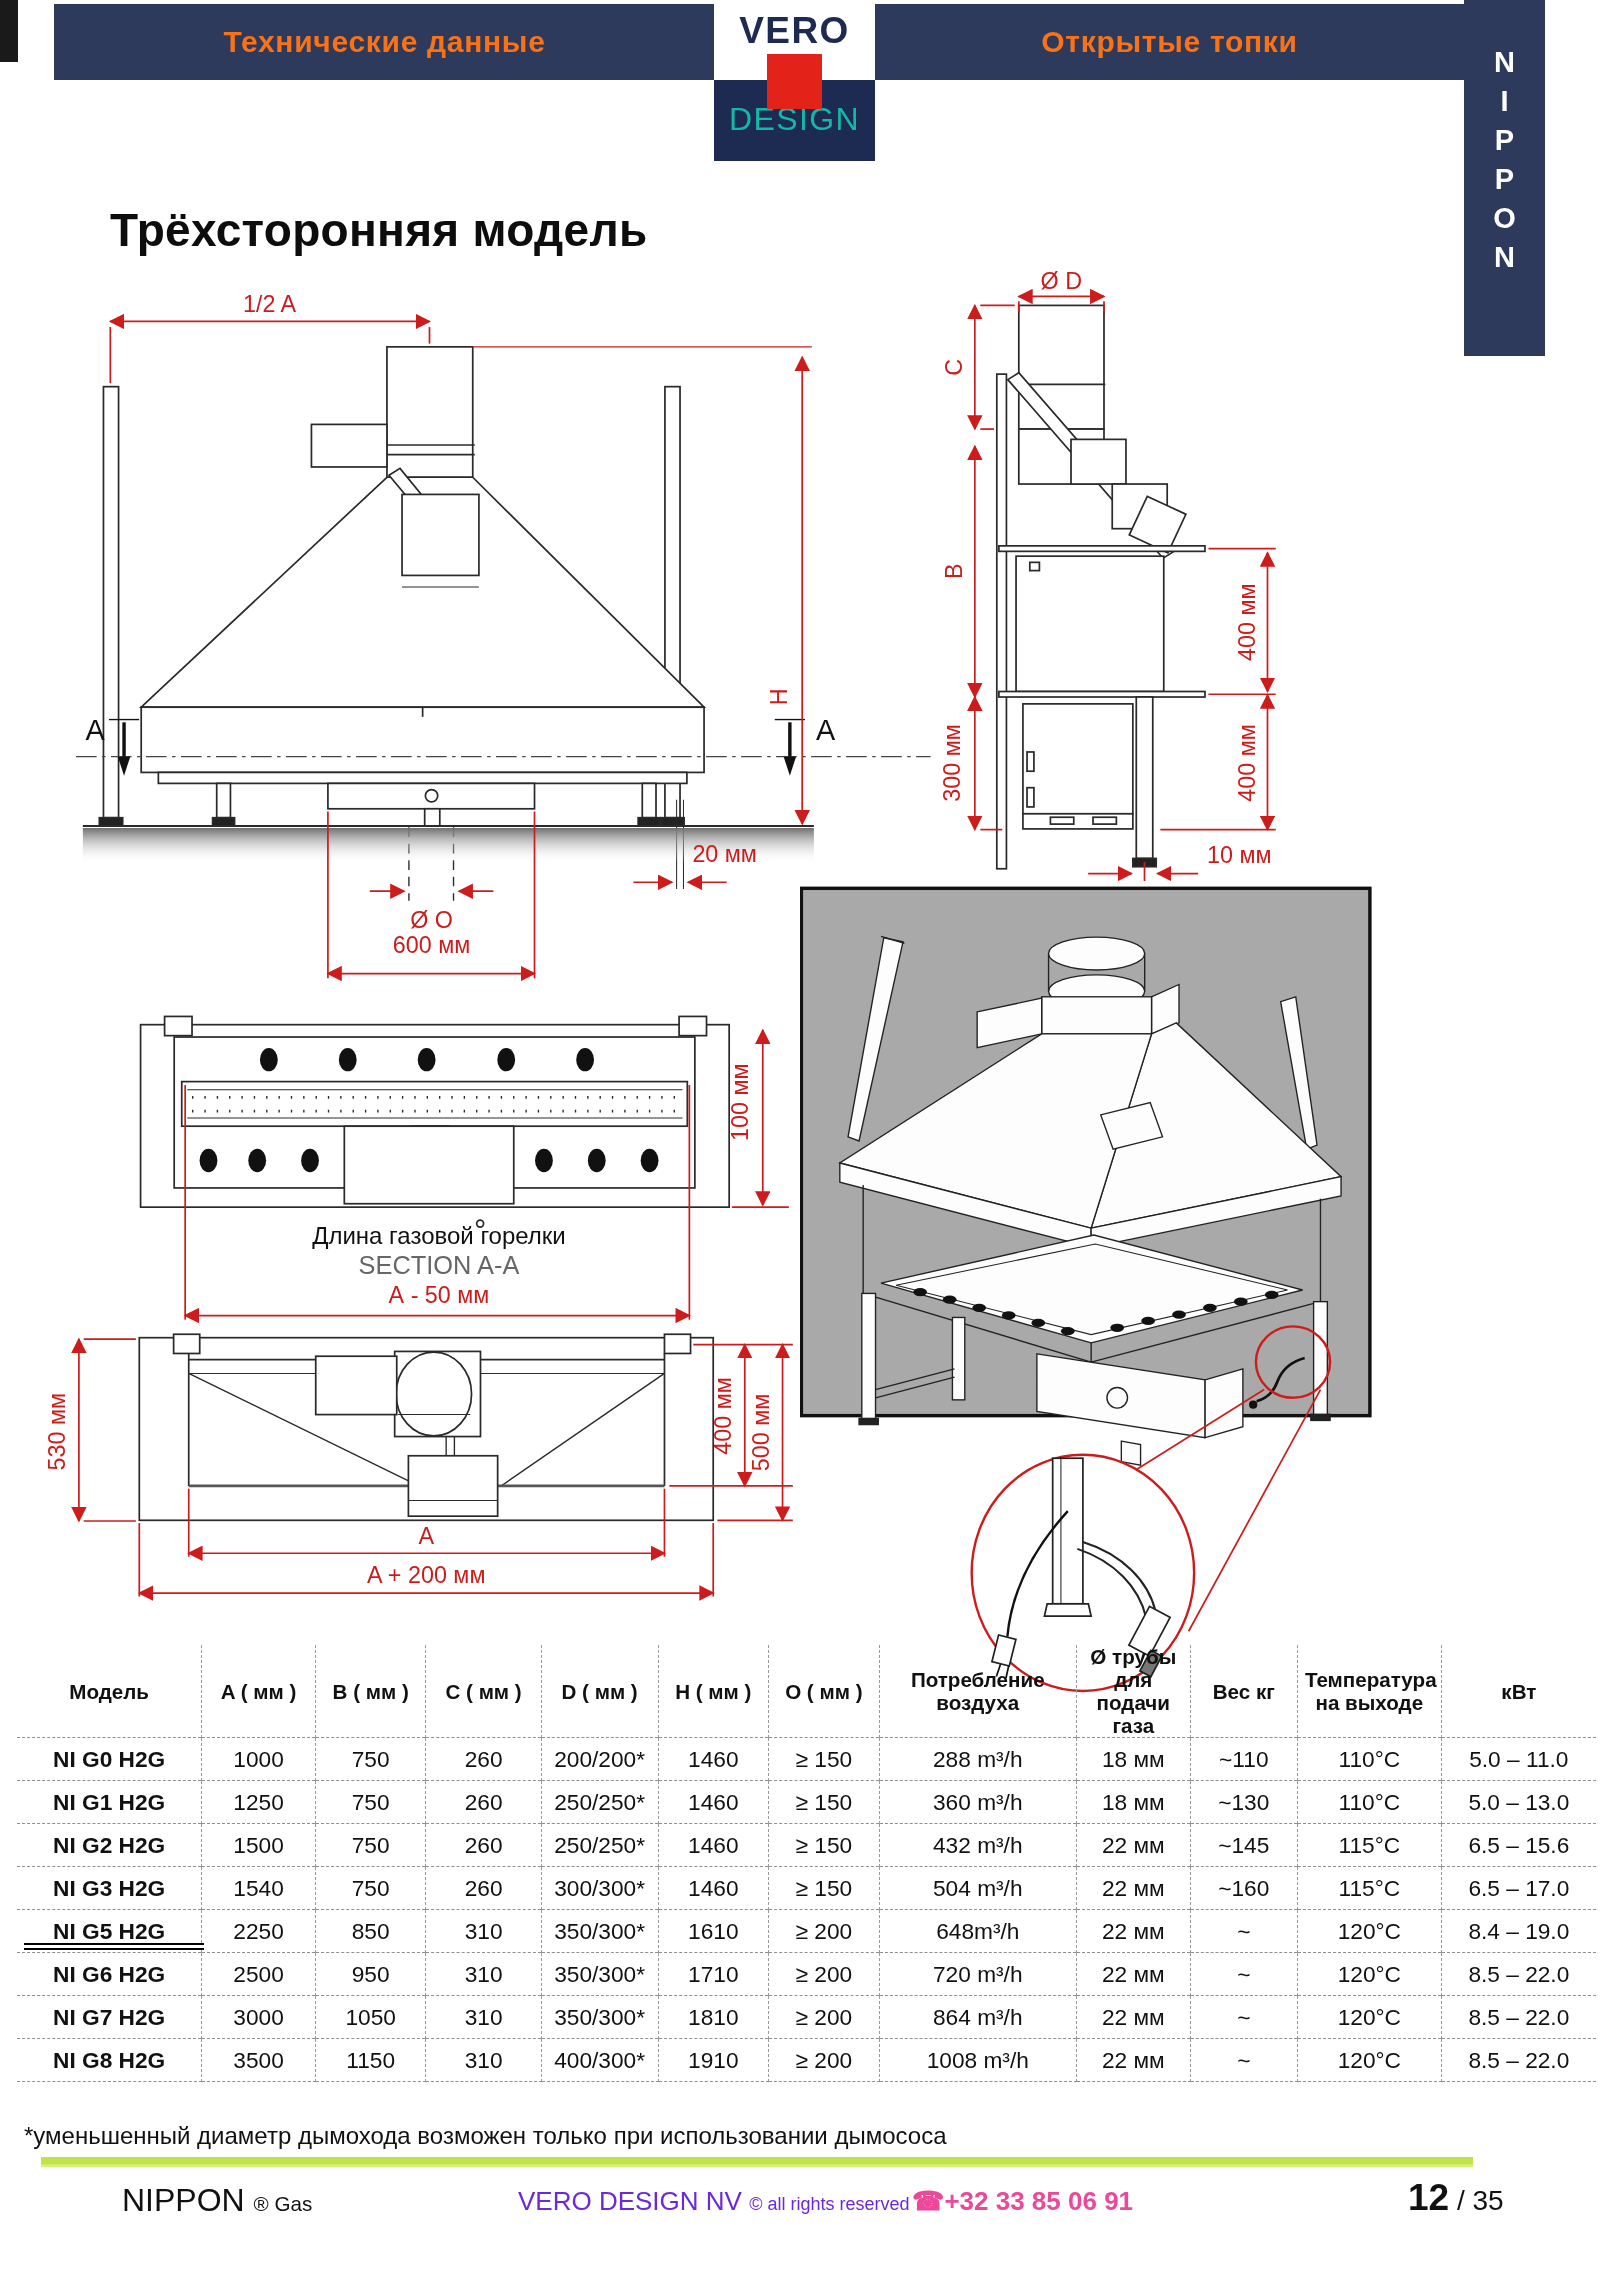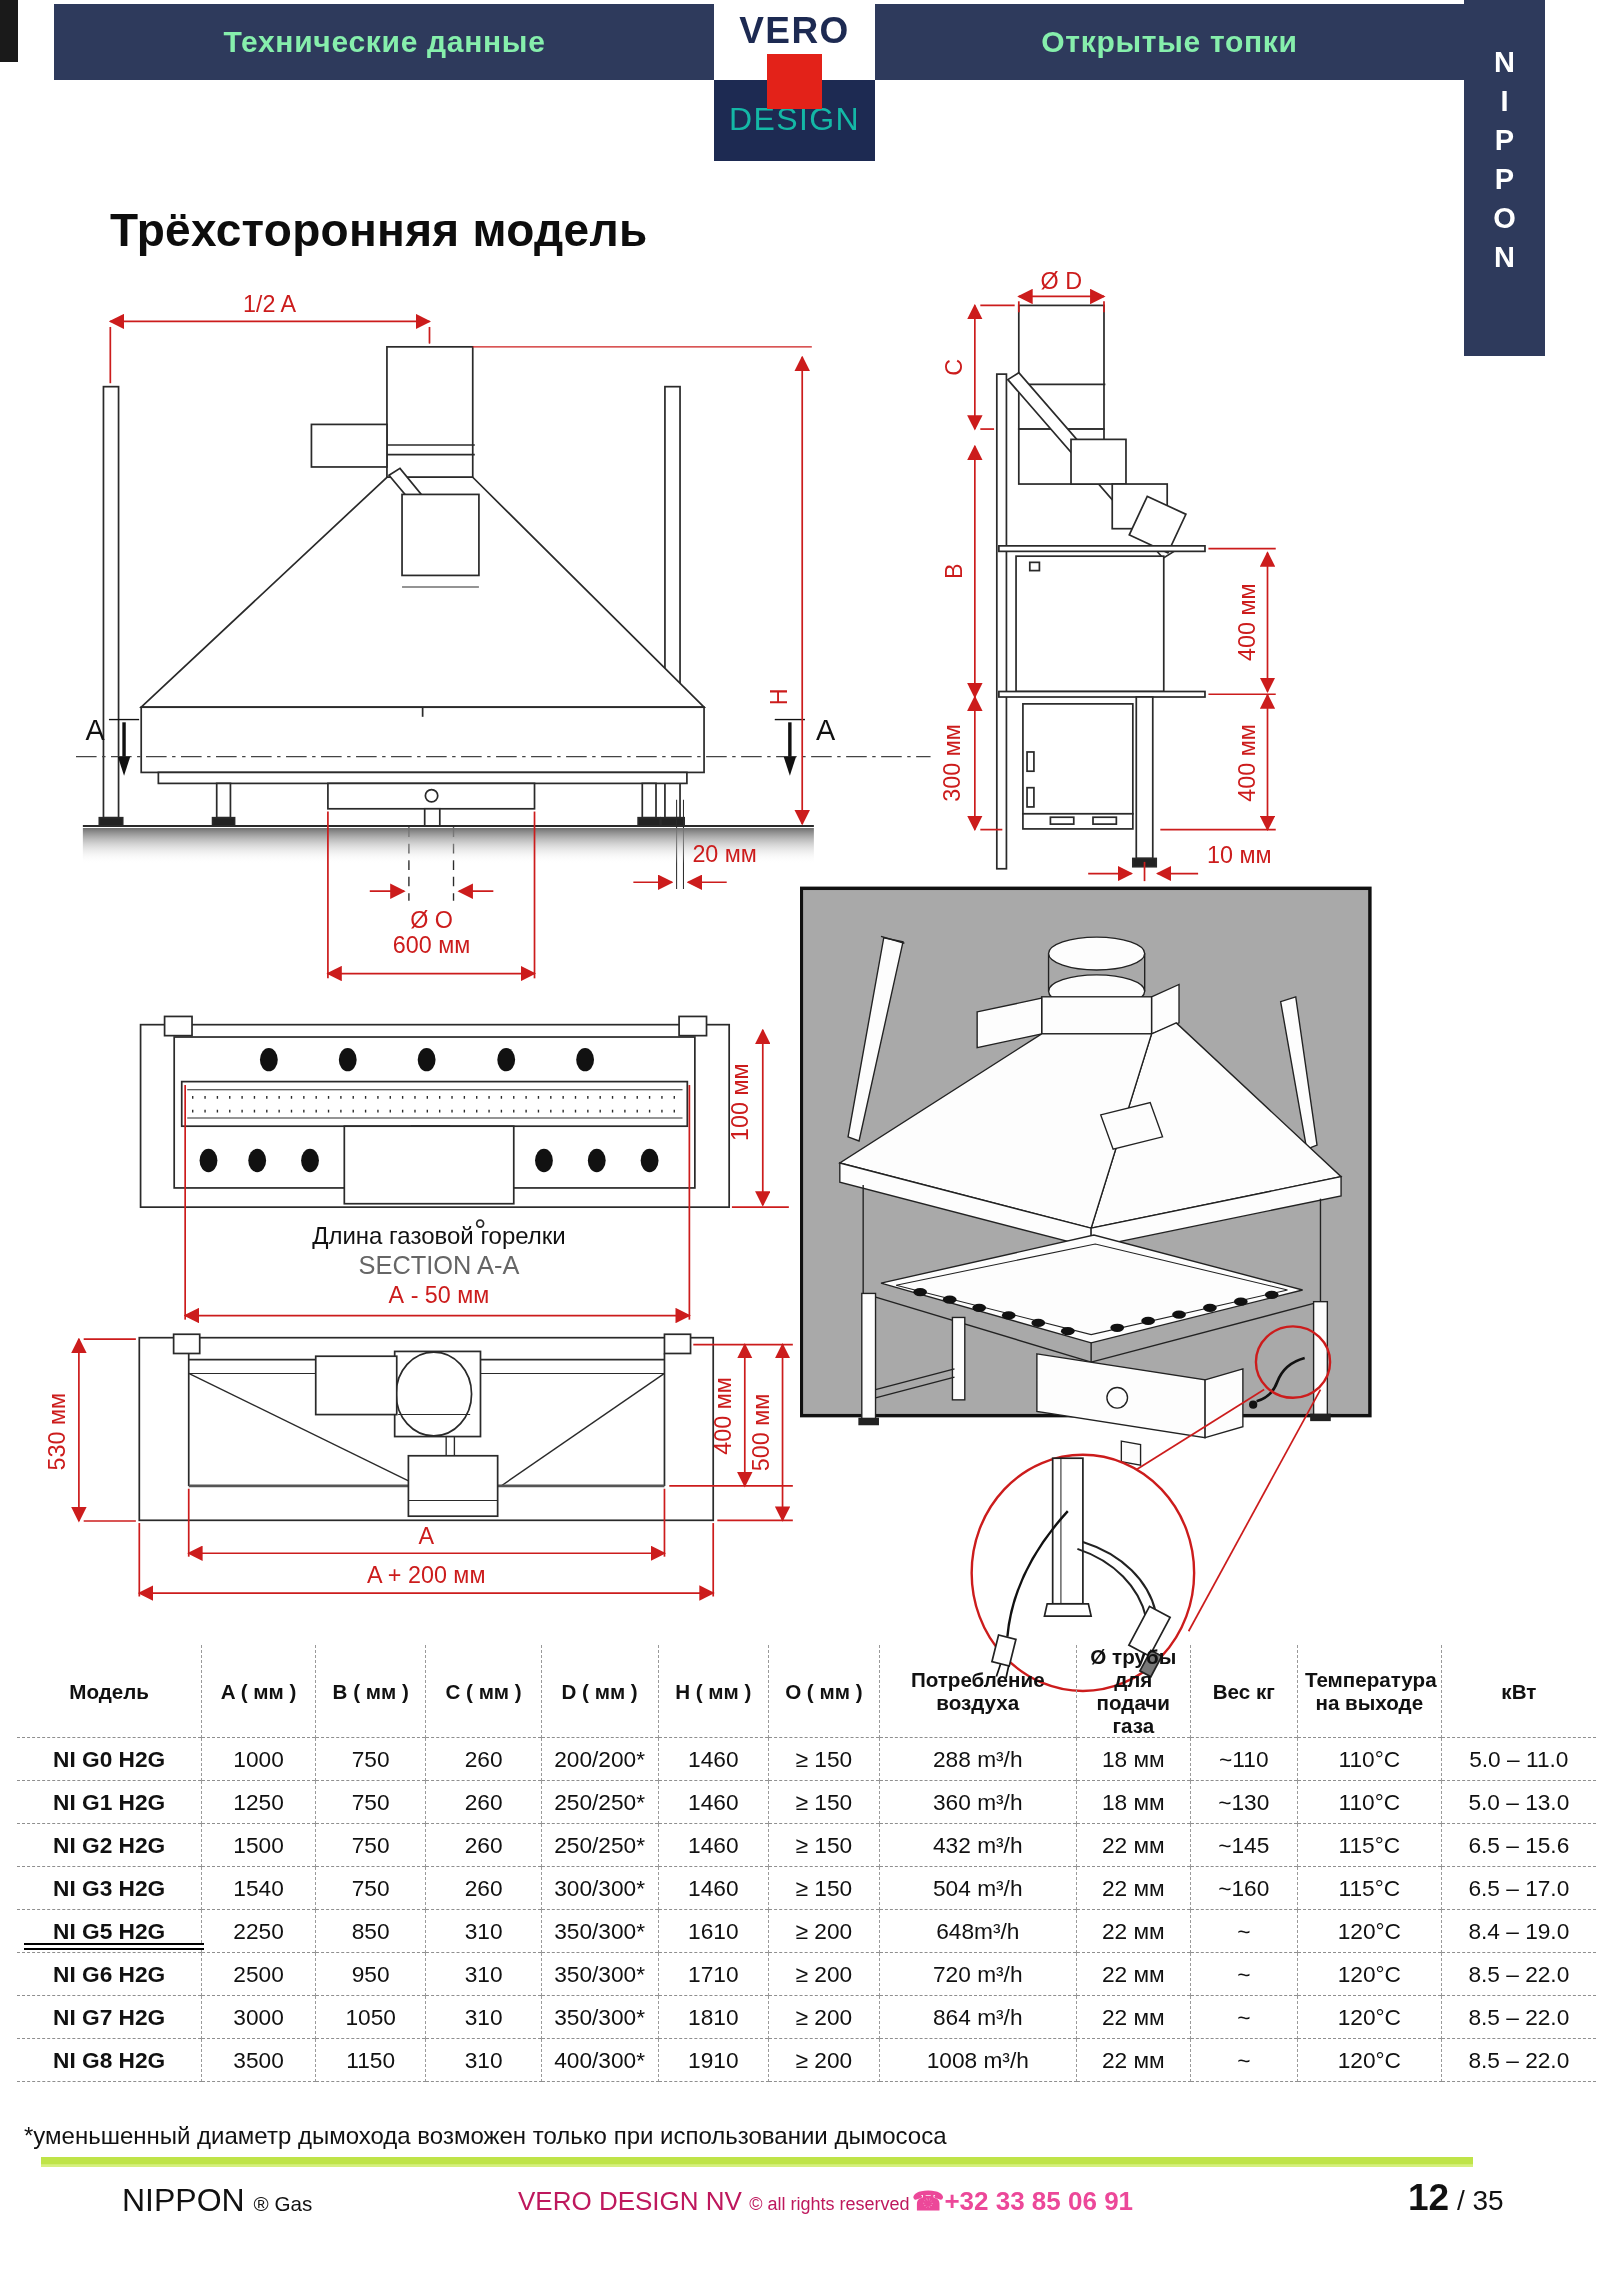--- a/index.html
+++ b/index.html
@@ -1,21 +1,21 @@
 <!DOCTYPE html>
 <html style="font-size:11px"><head>
 <meta charset="utf-8">
 <style>
   * { margin:0; padding:0; box-sizing:border-box; }
   html,body { background:#ffffff; }
   body { font-family:"Liberation Sans", sans-serif; width:1612px; height:2295px; position:relative; overflow:hidden; }
   .abs { position:absolute; }
 
   
-  .banner { background:#2e3a5c; color:#86efac; display:flex; align-items:center; justify-content:center;
+  .banner { background:#2e3a5c; color:#f97316; display:flex; align-items:center; justify-content:center;
             font-weight:bold; font-size:30px; letter-spacing:0.7px; }
   .notch  { background:#1a1a1a; }
   .logo-top { background:#fff; display:flex; align-items:flex-start; justify-content:center;
               color:#1d2a52; font-weight:bold; font-size:37px; padding-top:9.6px; letter-spacing:1.4px;}
   .logo-bottom { background:#1d2a52; display:flex; align-items:flex-end; justify-content:center;
               color:#14b8a6; font-weight:normal; font-size:32px; padding-bottom:23px; letter-spacing:1.4px;}
   .logo-square { background:#e32219; }
   .nippon { background:#2e3a5c; color:#fff; font-weight:bold; font-size:29px; text-align:center;
             white-space:pre-line; line-height:39px; padding-top:43px; }
 
@@ -32,21 +32,21 @@
   table.spec th:last-child, table.spec td:last-child { border-right:none; }
   table.spec tbody tr:last-child td { border-bottom:1.4px dashed #8f8f8f; }
   table.spec td.model { font-weight:bold; }
   .dbl-line { background:#fff; border-top:2.1px solid #000; border-bottom:2.1px solid #000; }
 
   .footnote { font-size:24px; color:#111; }
   .green-rule { background:#bfe448; box-shadow:0 -2.7px 0 #d6f07e inset; }
 
   .ft-brand { font-size:32px; color:#111; }
   .ft-brand .suffix { font-size:20.6px; }
-  .ft-co { color:#be185d; font-size:26px; }
+  .ft-co { color:#6d28d9; font-size:26px; }
   .ft-co .rights { font-size:18px; }
   .ft-phone { color:#ec4899; font-size:26px; font-weight:bold; }
   .ft-page { color:#111; font-size:28px; }
   .ft-page .cur { font-size:37px; font-weight:bold;margin-top:32px; }
 
   svg text { font-family:"Liberation Sans", sans-serif; }
   .dimtxt { fill:#cc1c1c; font-size:34px; font-weight:500; }
   .blktxt { fill:#111; }
 </style>
 </head>

